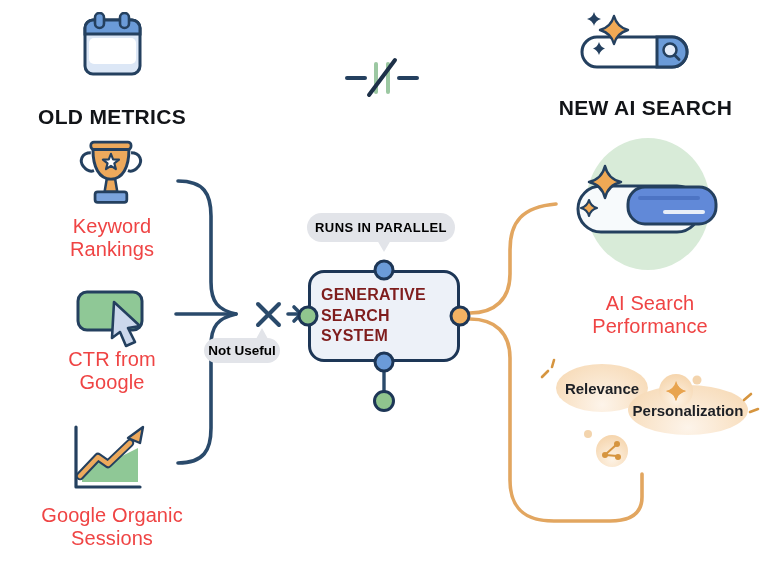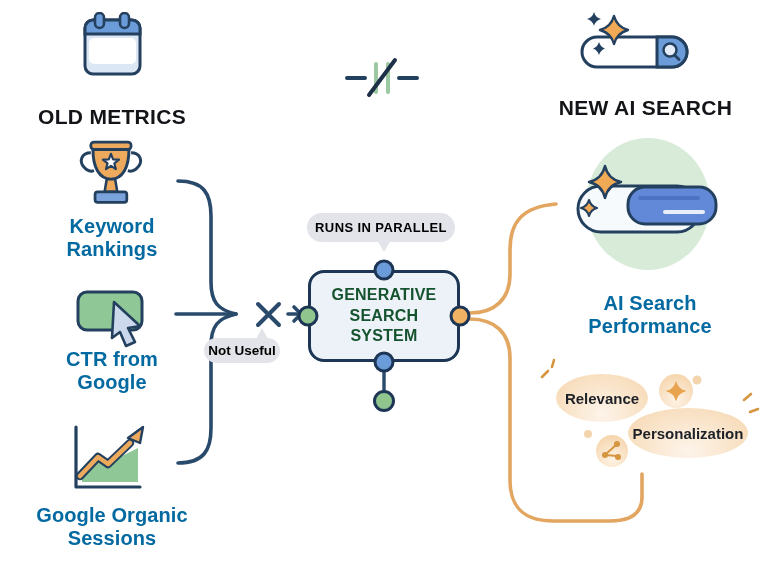--- a/index.html
+++ b/index.html
@@ -1,36 +1,36 @@
 <!DOCTYPE html>
 <html><head>
 <meta charset="utf-8">
 <style>
   html,body{margin:0;padding:0;background:#ffffff;}
   .canvas{
     position:relative;width:768px;height:564px;background:#ffffff;overflow:hidden;
     font-family:"Liberation Sans",sans-serif;color:#1c2128;
   }
   .label{
-    position:absolute;text-align:center;font-weight:700;color:#0369a1;
+    position:absolute;text-align:center;font-weight:400;color:#ef4444;
     line-height:1.15;letter-spacing:.1px;
   }
   .h-title{
     position:absolute;text-align:center;font-weight:800;font-size:21px;
     color:#121418;letter-spacing:.3px;margin-top:31px;
   }
   .item-label{font-size:20px;}
   .sys-box{
     position:absolute;left:308px;top:270px;width:152px;height:92px;
     background:#edf1f8;border:3.5px solid #1d3656;border-radius:16px;
     display:flex;align-items:center;justify-content:center;z-index:3;box-sizing:border-box;
   }
   .sys-box span{
-    display:block;width:126px;text-align:center;font-size:16px;font-weight:800;
-    letter-spacing:.2px;line-height:1.3;color:#14532d;
+    display:block;width:126px;text-align:left;font-size:16px;font-weight:800;
+    letter-spacing:.2px;line-height:1.3;color:#7f1d1d;
   }
   .callout{
     position:absolute;background:#e2e4e9;border-radius:15px;
     display:flex;align-items:center;justify-content:center;color:#000000;z-index:6;
   }
   .callout.runs{left:307px;top:213px;width:148px;height:29px;font-size:13px;font-weight:700;letter-spacing:.4px;}
   .callout.notuseful{left:204px;top:338px;width:76px;height:25px;font-size:13.5px;font-weight:600;}
   .tail-down{
     position:absolute;left:377px;top:240px;width:0;height:0;z-index:6;
     border-left:7px solid transparent;border-right:7px solid transparent;border-top:12px solid #e2e4e9;
@@ -41,22 +41,22 @@
   }
   .green-circle{
     position:absolute;left:586px;top:138px;width:124px;height:132px;border-radius:50%;
     background:#d8ebd8;z-index:1;
   }
   .bubble{
     position:absolute;border-radius:50%;display:flex;align-items:center;justify-content:center;
     font-size:15px;font-weight:600;color:#1d2026;z-index:2;
     background:radial-gradient(ellipse at 50% 85%, #fdf4ea 0%, #f6d6ae 100%);
   }
-  .bubble.relevance{left:556px;top:374px;width:92px;height:48px;}
-  .bubble.personalization{left:628px;top:408px;width:120px;height:50px;}
+  .bubble.relevance{left:556px;top:364px;width:92px;height:48px;}
+  .bubble.personalization{left:628px;top:385px;width:120px;height:50px;}
   svg{display:block;}
   .overlay{position:absolute;left:0;top:0;z-index:5;pointer-events:none;}
   .icon-svg{position:absolute;z-index:2;}
 </style>
 </head>
 <body>
 
 <div class="canvas">
 
   <svg class="icon-svg" style="left:82px;top:12px;" width="60" height="76" viewBox="0 0 60 76">

